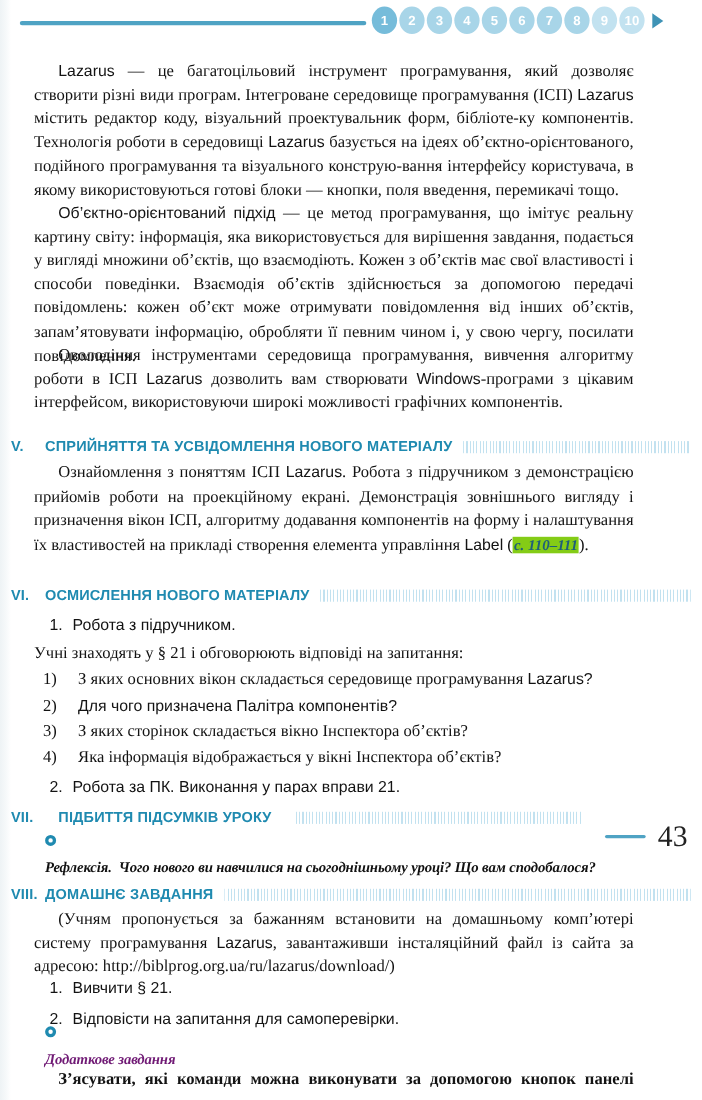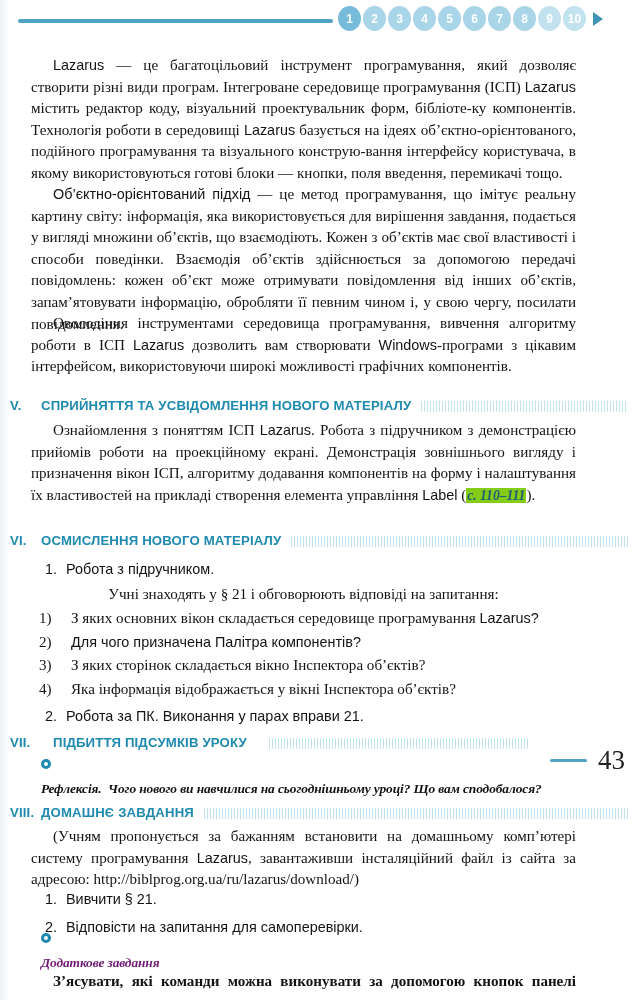--- a/index.html
+++ b/index.html
@@ -204,21 +204,21 @@
     <span class="hatch"></span>
   </div>
 
   <div class="block" style="top:557px;left:31px;width:545px;">
     <ol class="lvl1">
       <li>
         <span class="mk">1.</span>
         <span>Робота з підручником.</span>
       </li>
     </ol>
-    <div class="flushline" style="margin-top:2px;text-align:center;">Учні знаходять у § 21 і обговорюють відповіді на запитання:</div>
+    <div class="flushline" style="margin-top:2px;">Учні знаходять у § 21 і обговорюють відповіді на запитання:</div>
     <ol class="lvl2" style="margin-top:2px;">
       <li style="text-align:justify;">
         <span class="mk">1)</span>
         <span style="display:inline-block;width:100%;text-align:justify;">
           <span>З яких основних вікон складається середовище програмування </span><span class="l2sans">Lazarus</span><span class="l2sans">?</span>
         </span>
       </li>
       <li style="margin-top:2px;">
         <span class="mk">2)</span>
         <span class="l2sans">Для чого призначена Палітра компонентів?</span>

